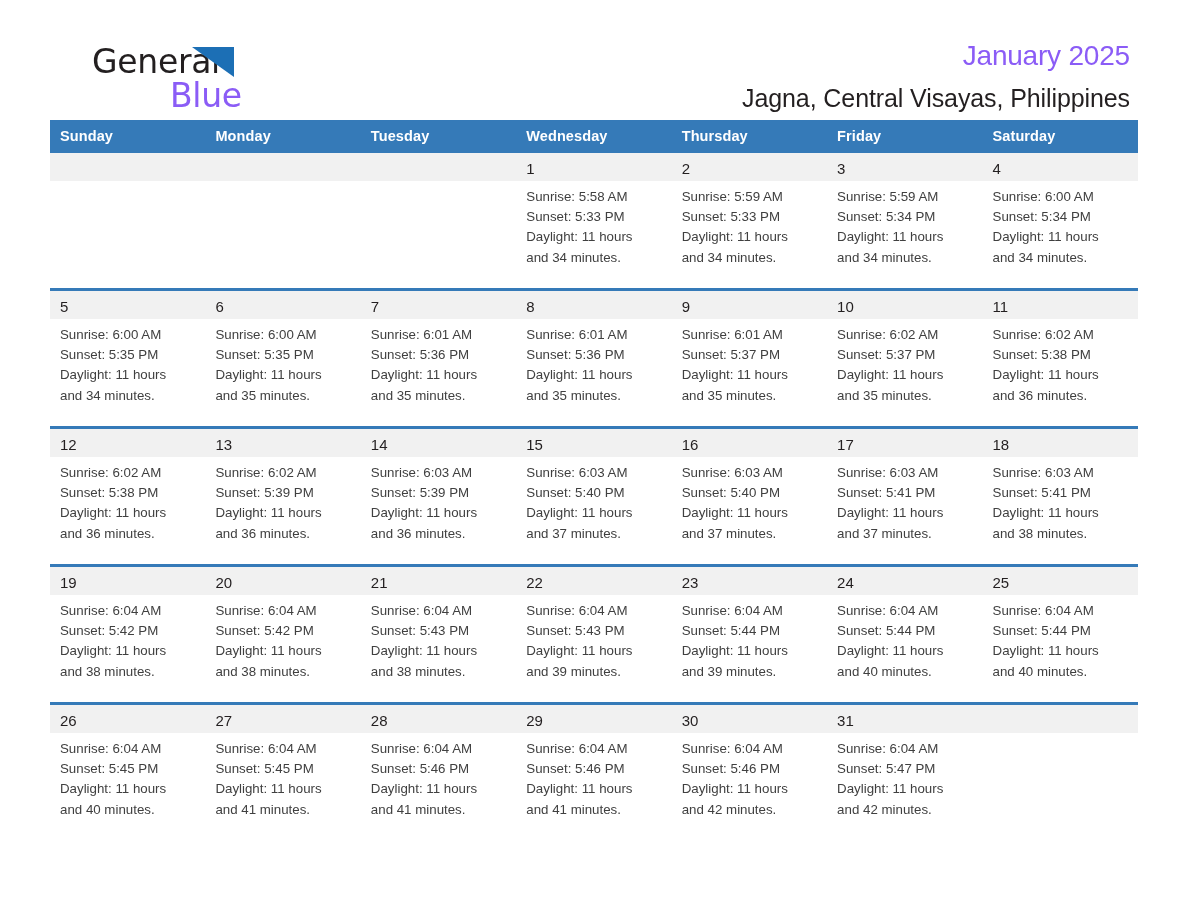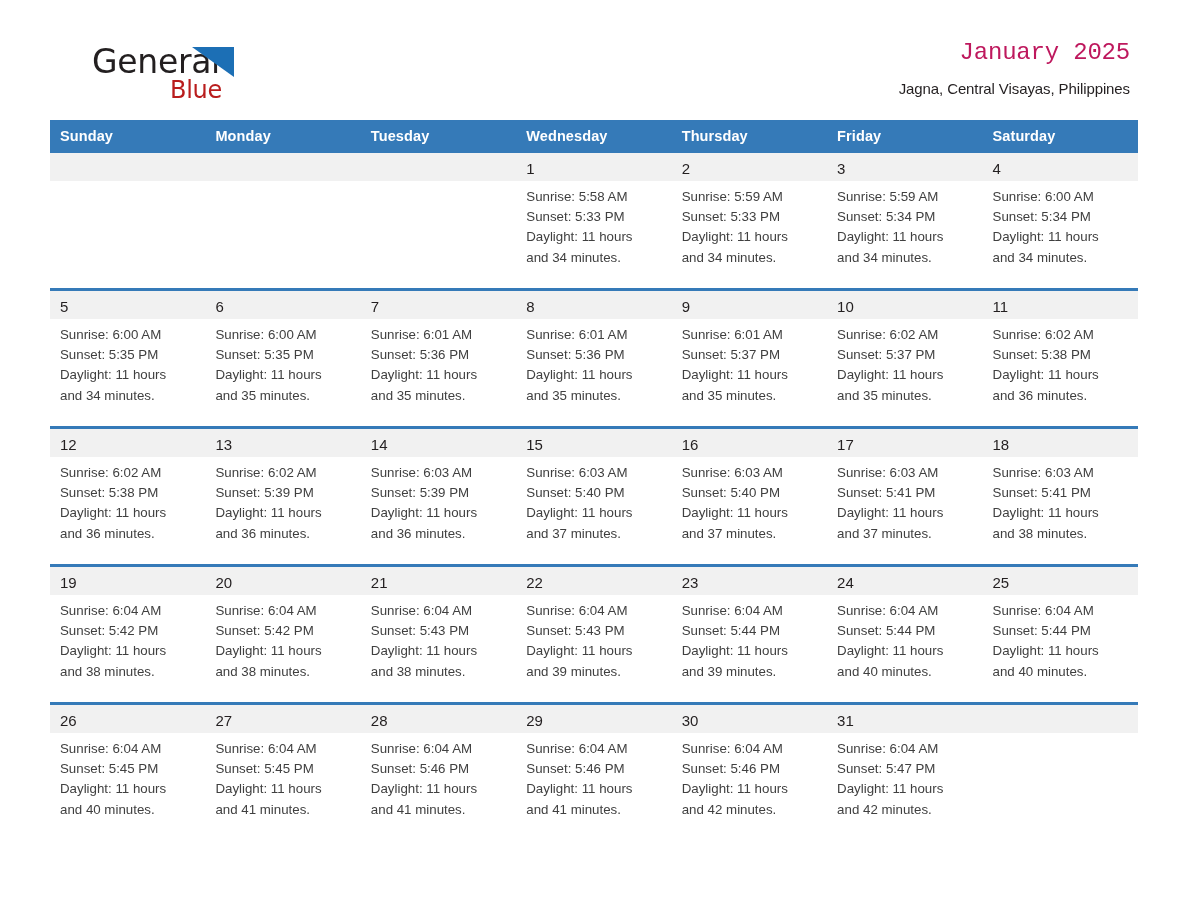--- a/index.html
+++ b/index.html
@@ -52,43 +52,42 @@
     width: 0;
     height: 0;
     border-top: 30px solid #1c6fb5;
     border-right: 42px solid transparent;
     transform: scaleX(-1);
   }
   .logo-blue {
     position: absolute;
     left: 78px;
     top: 34px;
-    font-size: 24px;
+    font-size: 33px;
     letter-spacing: -0.3px;
-    color: #b91c1c;
+    color: #8b5cf6;
     font-family: "DejaVu Sans", sans-serif;
     font-weight: 400;
   }
   .title-block {
     position: absolute;
     right: 8px;
     top: 40px;
     text-align: right;
   }
   .cal-title {
-    font-size: 24px;
+    font-size: 28px;
     font-weight: 400;
-    color: #be185d;
+    color: #8b5cf6;
     line-height: 1.12;
     letter-spacing: -0.2px;
-    font-family: Liberation Mono, monospace;
   }
   .cal-subtitle {
     margin-top: 13px;
-    font-size: 15px;
+    font-size: 25px;
     font-weight: 400;
     color: #231f20;
     letter-spacing: -0.1px;
   }
 
   
   .calendar {
     margin-top: 2px;
     width: 1088px;
     border-collapse: collapse;

